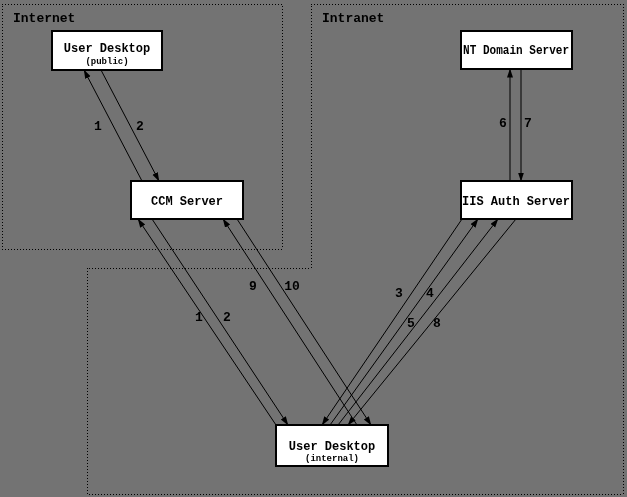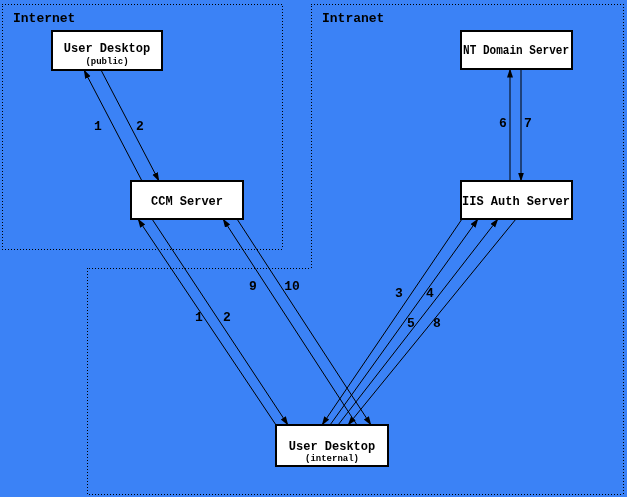--- a/index.html
+++ b/index.html
@@ -4,21 +4,21 @@
 <style>
   html, body {
     margin: 0;
     padding: 0;
     background: #ffffff;
   }
   .stage {
     position: relative;
     width: 627px;
     height: 497px;
-    background: #3b82f6;
+    background: #737373;
     font-family: "Liberation Mono", monospace;
   }
   svg { display: block; }
   .zone {
     fill: none;
     stroke: #000000;
     stroke-width: 1;
     stroke-dasharray: 1 2;
     shape-rendering: crispEdges;
   }

